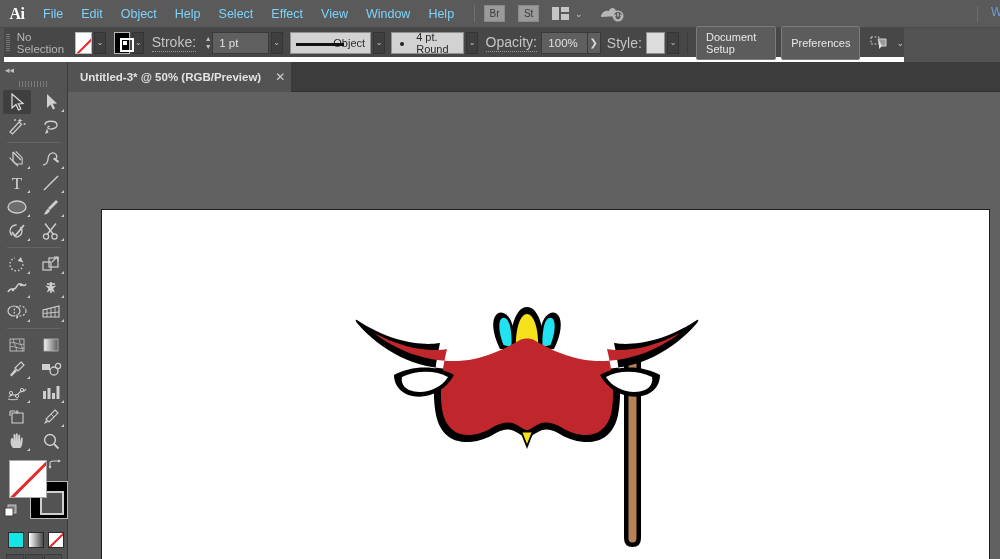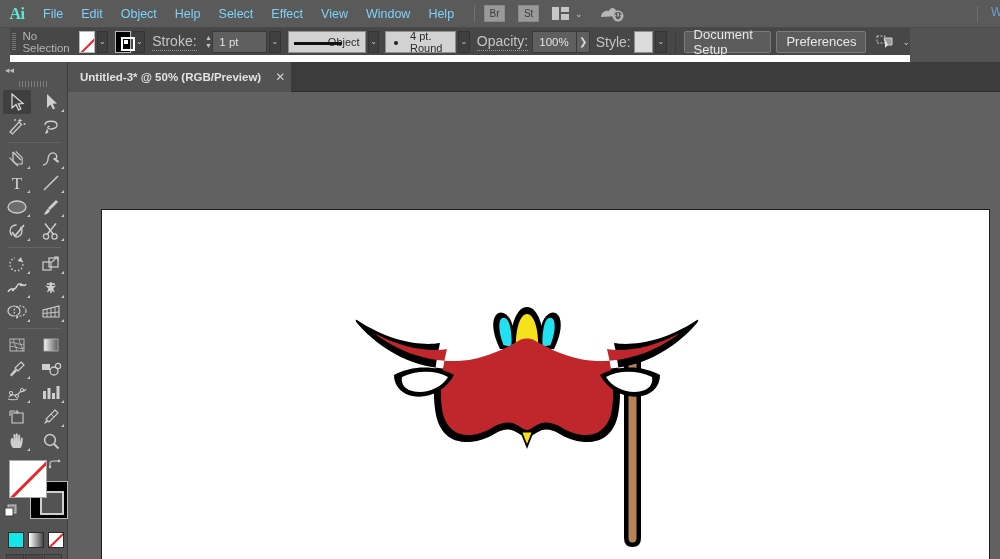--- a/index.html
+++ b/index.html
@@ -16,21 +16,21 @@
   
   .menubar {
     position: absolute; left: 0; top: 0; width: 1000px; height: 28px;
     background: #5a5a5a;
     display: flex; align-items: center;
     border-bottom: 1px solid #4a4a4a;
   }
   .ai-logo {
     width: 34px; height: 28px;
     display: flex; align-items: center; justify-content: center;
-    color: #5eead4; font-size: 16px; font-weight: bold;
+    color: #ffffff; font-size: 16px; font-weight: bold;
     font-family: "Liberation Serif", serif;
     letter-spacing: -0.5px;
   }
   .menu-item {
     padding: 0 9px; height: 28px; line-height: 28px;
     color: #7dd3fc; font-size: 12.5px; white-space: nowrap; cursor: default;
   }
   .menubar-sep {
     width: 1px; height: 17px; background: #707070; margin: 0 9px 0 11px;
   }
@@ -57,23 +57,23 @@
     position: absolute; right: 0px; top: 5px;
     color: #6d9fd8; font-size: 12px; overflow: hidden; width: 9px;
   }
   .edge-sep {
     position: absolute; right: 22px; top: 6px;
     width: 1px; height: 16px; background: #6e6e6e;
   }
 
   
   .controlbar {
-    position: absolute; left: 10px; top: 28px; width: 900px; height: 34px;
+    position: absolute; left: 4px; top: 28px; width: 900px; height: 34px;
     background: #474747;
-    border-bottom: 7px solid #ffffff;
+    border-bottom: 5px solid #ffffff;
     display: flex; align-items: center;
   }
   .grip {
     width: 12px; height: 34px; display: flex; align-items: center; justify-content: center;
   }
   .grip span {
     display: block; width: 4px; height: 18px;
     background: repeating-linear-gradient(to bottom, #777 0 1px, #474747 1px 2px);
   }
   .sel-label {
@@ -141,22 +141,22 @@
   .opac-arrow {
     width: 18px; height: 22px; background: #5f5f5f; border: 1px solid #3a3a3a;
     border-left: none; color: #d8d8d8; font-size: 10px;
     display: flex; align-items: center; justify-content: center; cursor: pointer;
   }
   .style-swatch {
     width: 26px; height: 22px; background: #dcdcdc; border: 1px solid #8f8f8f; cursor: pointer;
   }
   .btn {
     height: 22px; background: #5c5c5c; border: 1px solid #7b7b7b; border-radius: 2px;
-    color: #e8e8e8; font-size: 13px;
-    display: flex; align-items: center; padding: 4px 9px; cursor: pointer;
+    color: #e8e8e8; font-size: 11px;
+    display: flex; align-items: center; padding: 16px 9px; cursor: pointer;
   }
   .align-ico { width: 20px; height: 16px; position: relative; margin-left: 10px; cursor: pointer; }
 
   
   .tabbar {
     position: absolute; left: 0; top: 62px; width: 1000px; height: 30px;
     background: #3c3c3c; border-bottom: 1px solid #2e2e2e;
   }
   .doctab {
     position: absolute; left: 68px; top: 0; height: 30px;

